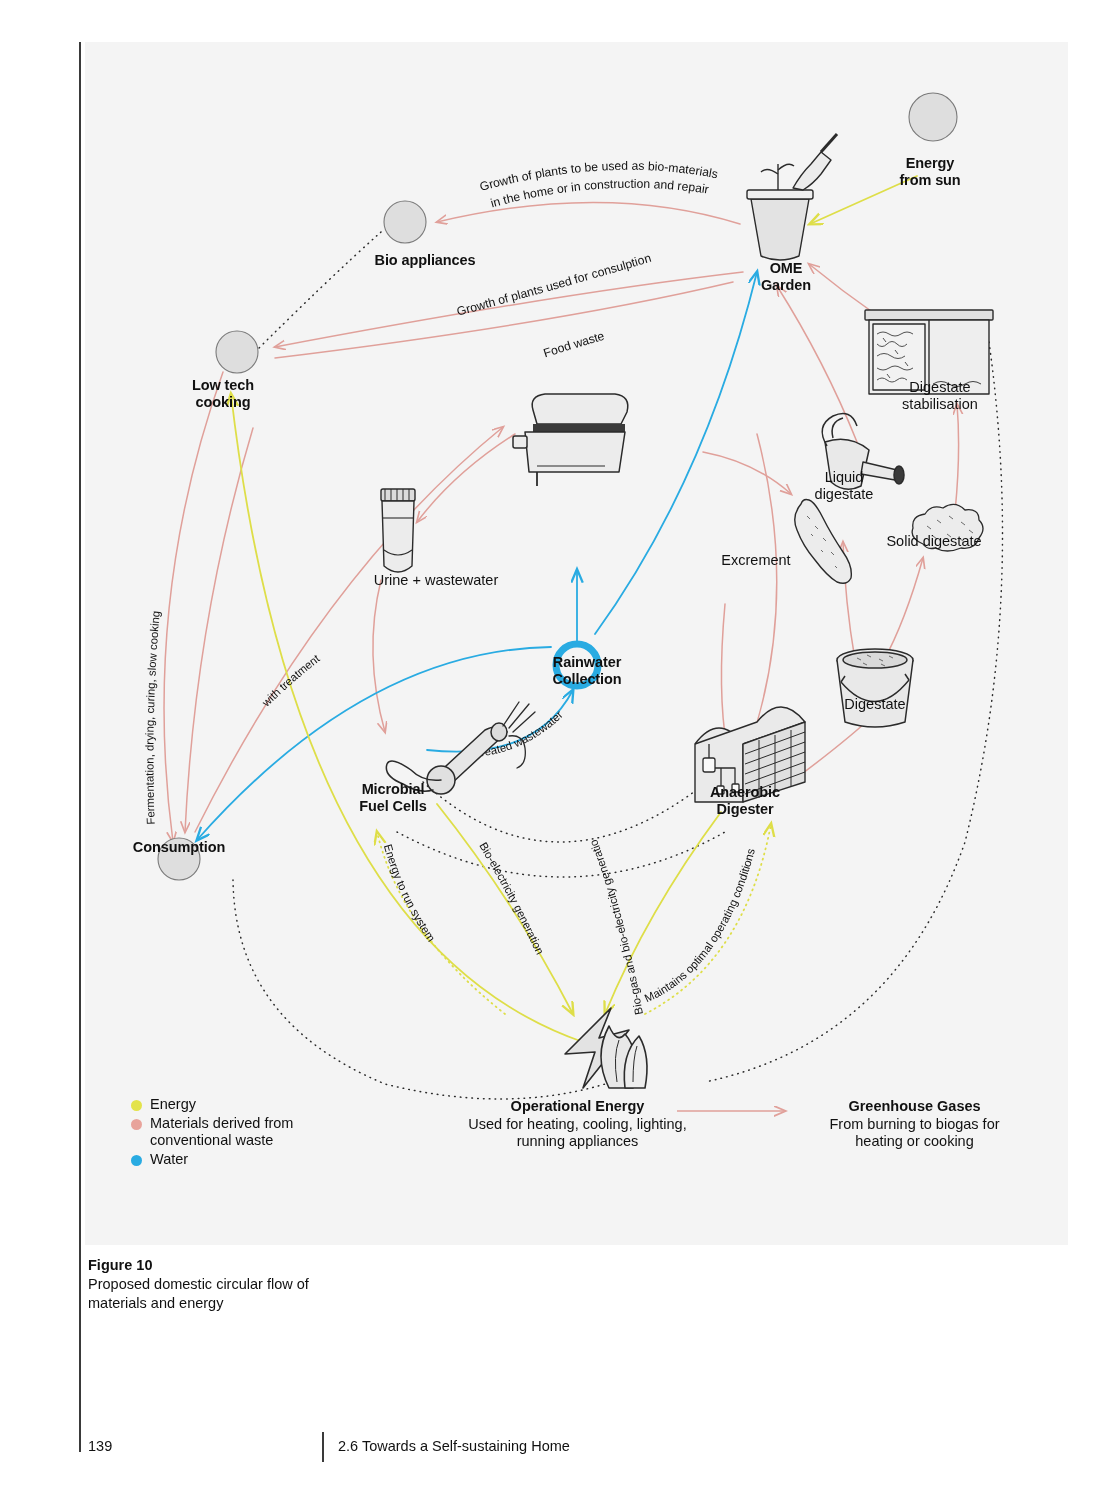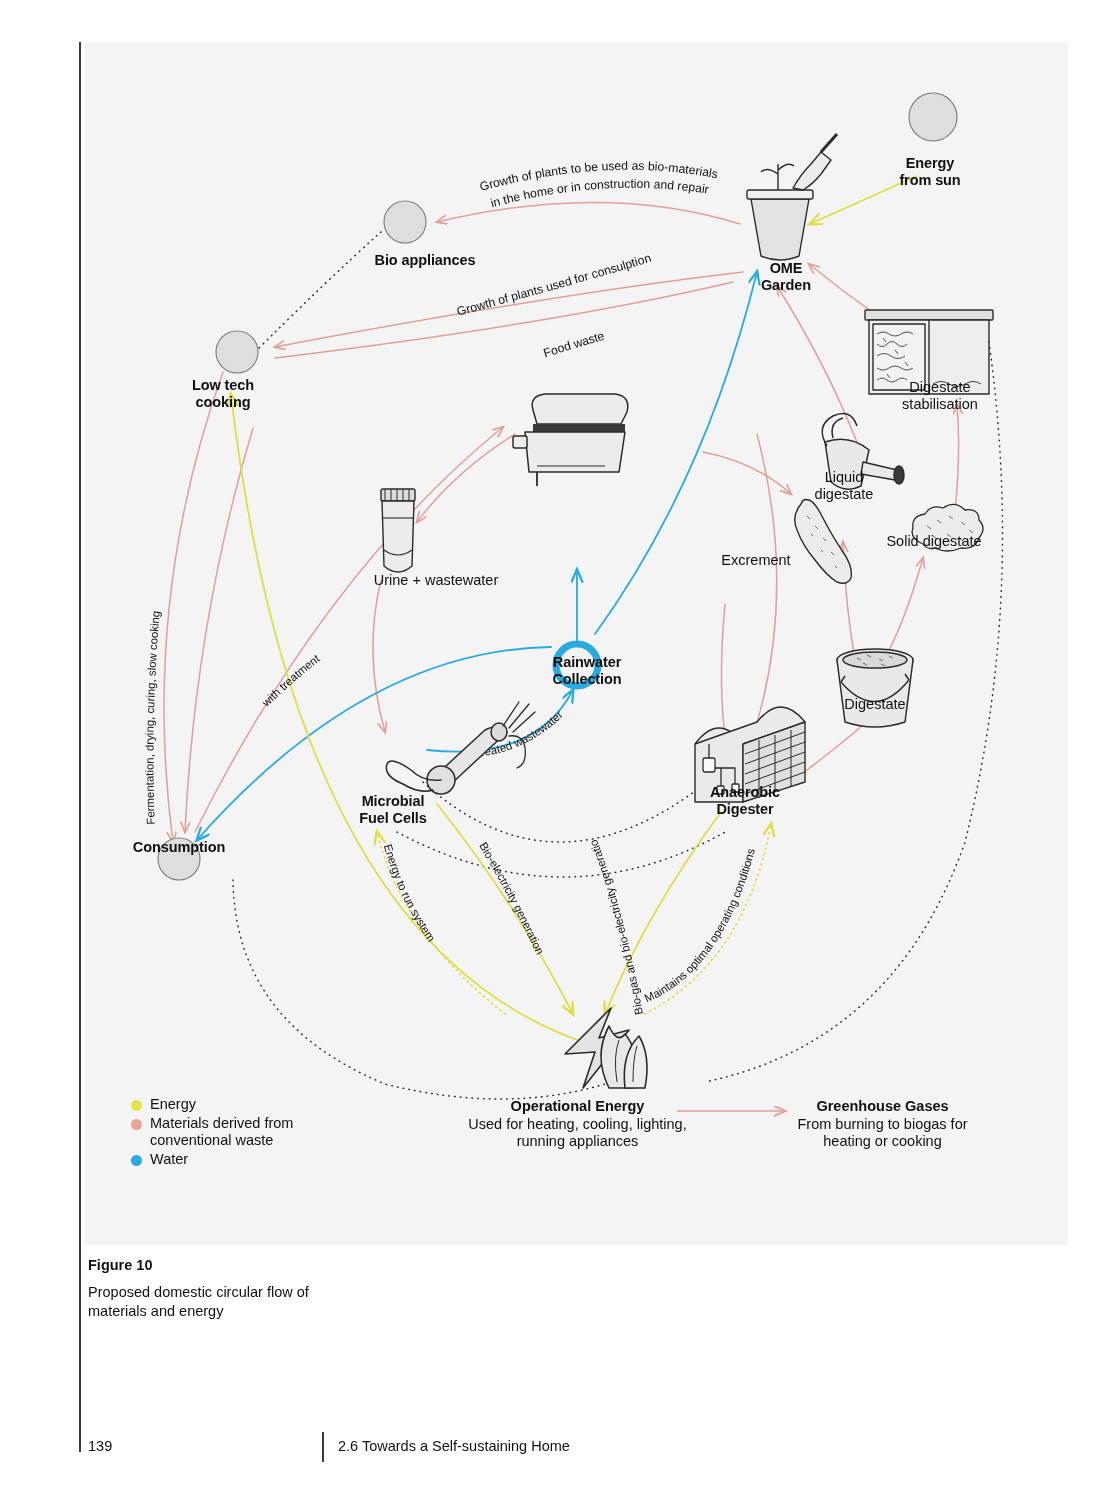--- a/index.html
+++ b/index.html
@@ -340,21 +340,21 @@
 
   <div class="nd reg" style="left:316px;top:572px;width:240px;">
     <div style="white-space:pre-line;">Urine + wastewater</div>
   </div>
 
   <div class="nd bold" style="left:507px;top:654px;width:160px;">
     <div style="white-space:pre-line;">Rainwater
 Collection</div>
   </div>
 
-  <div class="nd bold" style="left:313px;top:781px;width:160px;margin-top:12px;">
+  <div class="nd bold" style="left:313px;top:781px;width:160px;">
     <div style="white-space:pre-line;">Microbial
 Fuel Cells</div>
   </div>
 
   <div class="nd reg" style="left:692px;top:552px;width:128px;">
     <div style="white-space:pre-line;">Excrement</div>
   </div>
 
   <div class="nd bold" style="left:665px;top:784px;width:160px;">
     <div style="white-space:pre-line;">Anaerobic
@@ -392,27 +392,27 @@
       <span class="legend-dot" style="background:#29abe2;"></span>
       <span class="legend-label">Water</span>
     </div>
   </div>
 
   <div class="block" style="left:455px;top:1098px;width:245px;">
     <div class="bt">Operational Energy</div>
     <div>Used for heating, cooling, lighting, running appliances</div>
   </div>
 
-  <div class="block" style="left:780px;top:1098px;width:205px;text-align:center;">
+  <div class="block" style="left:812px;top:1098px;width:205px;text-align:center;">
     <div class="bt">Greenhouse Gases</div>
     <div>From burning to biogas for heating or cooking</div>
   </div>
 
   <div class="caption">
     <div class="ct">Figure 10</div>
-    <div style="max-width:240px;margin-top:8px;">Proposed domestic circular flow of materials and energy</div>
+    <div style="max-width:240px;">Proposed domestic circular flow of materials and energy</div>
   </div>
 
   <div class="footer">139</div>
   <div class="footer-rule"></div>
   <div class="footer-sec">2.6 Towards a Self-sustaining Home</div>
 
 </div>
 
 </body></html>

